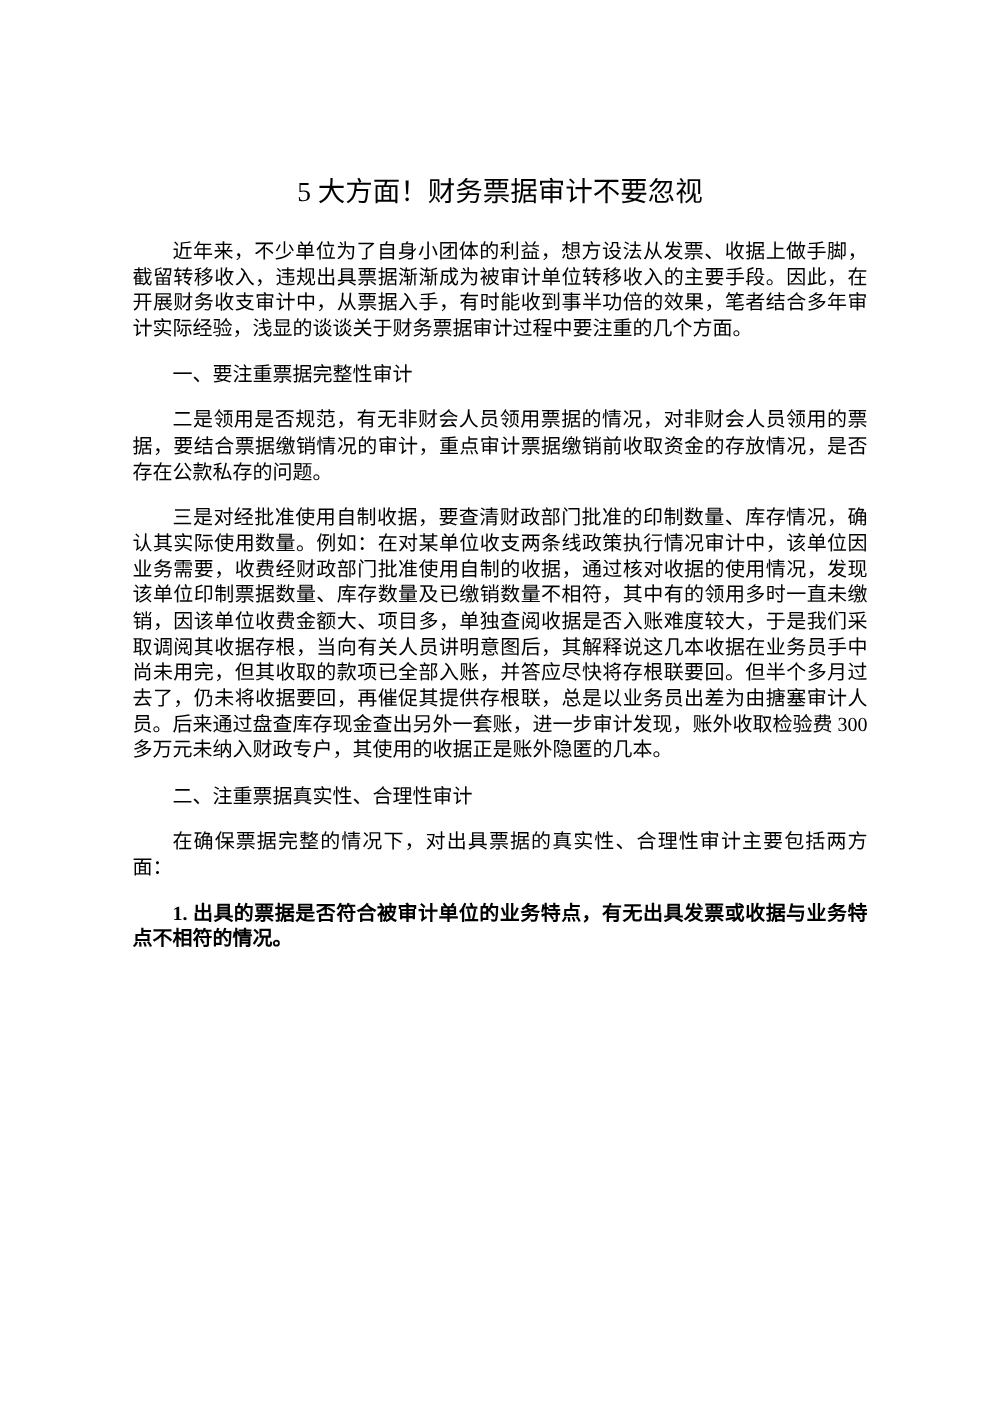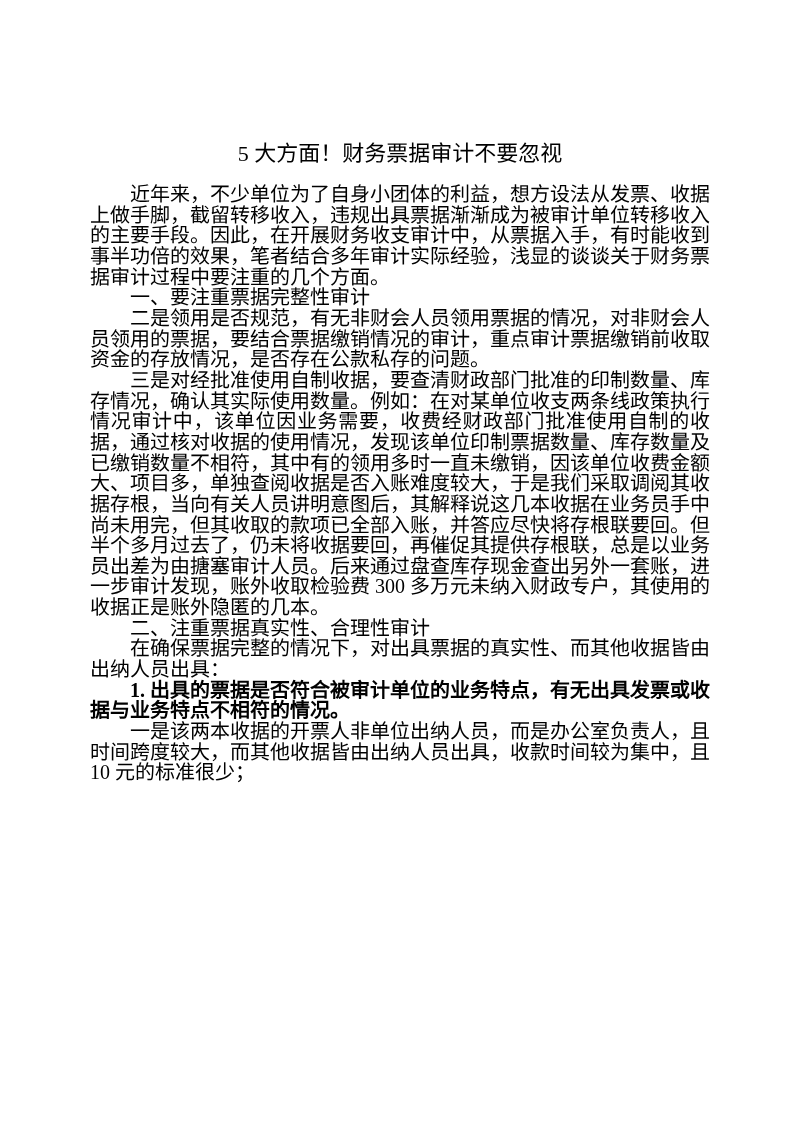--- a/index.html
+++ b/index.html
@@ -23,23 +23,23 @@
   }
   .doc-title {
     font-size: 22px;
     font-weight: normal;
     text-align: center;
     line-height: 44px;
     margin: 0 0 8px 0;
     letter-spacing: 0;
   }
   .para {
-    font-size: 20px;
+    font-size: 16px;
     line-height: 20.65px;
-    margin: 0;
+    margin: 16px;
     text-indent: 2em;
     text-align: justify;
     word-break: break-all;
   }
   .section-heading {
     font-weight: normal;
   }
   .bold-point {
     font-weight: bold;
   }
@@ -55,20 +55,19 @@
   <p class="para section-heading">一、要注重票据完整性审计</p>
 
 
 
   <p class="para">二是领用是否规范，有无非财会人员领用票据的情况，对非财会人员领用的票据，要结合票据缴销情况的审计，重点审计票据缴销前收取资金的存放情况，是否存在公款私存的问题。</p>
 
   <p class="para">三是对经批准使用自制收据，要查清财政部门批准的印制数量、库存情况，确认其实际使用数量。例如：在对某单位收支两条线政策执行情况审计中，该单位因业务需要，收费经财政部门批准使用自制的收据，通过核对收据的使用情况，发现该单位印制票据数量、库存数量及已缴销数量不相符，其中有的领用多时一直未缴销，因该单位收费金额大、项目多，单独查阅收据是否入账难度较大，于是我们采取调阅其收据存根，当向有关人员讲明意图后，其解释说这几本收据在业务员手中尚未用完，但其收取的款项已全部入账，并答应尽快将存根联要回。但半个多月过去了，仍未将收据要回，再催促其提供存根联，总是以业务员出差为由搪塞审计人员。后来通过盘查库存现金查出另外一套账，进一步审计发现，账外收取检验费 300 多万元未纳入财政专户，其使用的收据正是账外隐匿的几本。</p>
 
   <p class="para section-heading">二、注重票据真实性、合理性审计</p>
 
-  <p class="para">在确保票据完整的情况下，对出具票据的真实性、而其他收据皆由出纳人员出具：</p>
+  <p class="para">在确保票据完整的情况下，对出具票据的真实性、合理性审计主要包括两方面：</p>
 
   <p class="para bold-point">1. 出具的票据是否符合被审计单位的业务特点，有无出具发票或收据与业务特点不相符的情况。</p>
 
 
 
-  <p class="para">一是该两本收据的开票人非单位出纳人员，而是办公室负责人，且时间跨度较大，而其他收据皆由出纳人员出具，收款时间较为集中，且 10 元的标准很少；</p>
 </div>
 
 </body></html>

